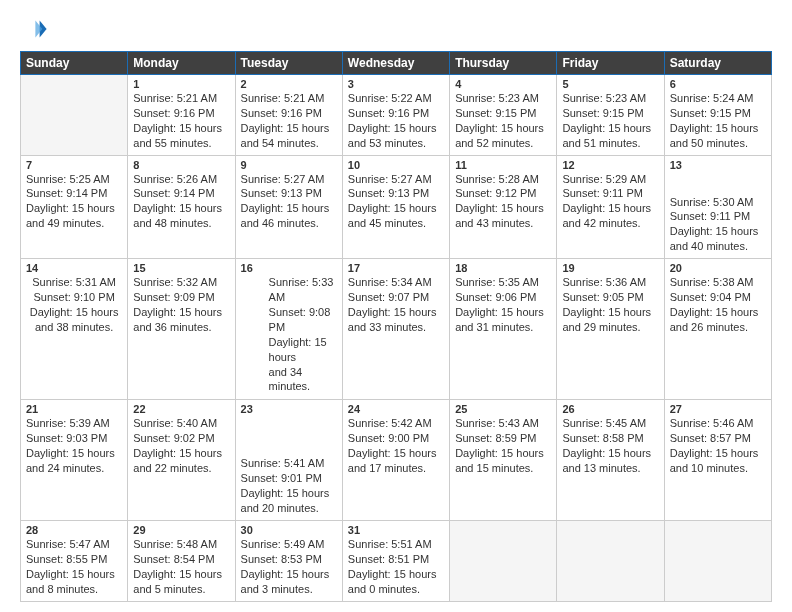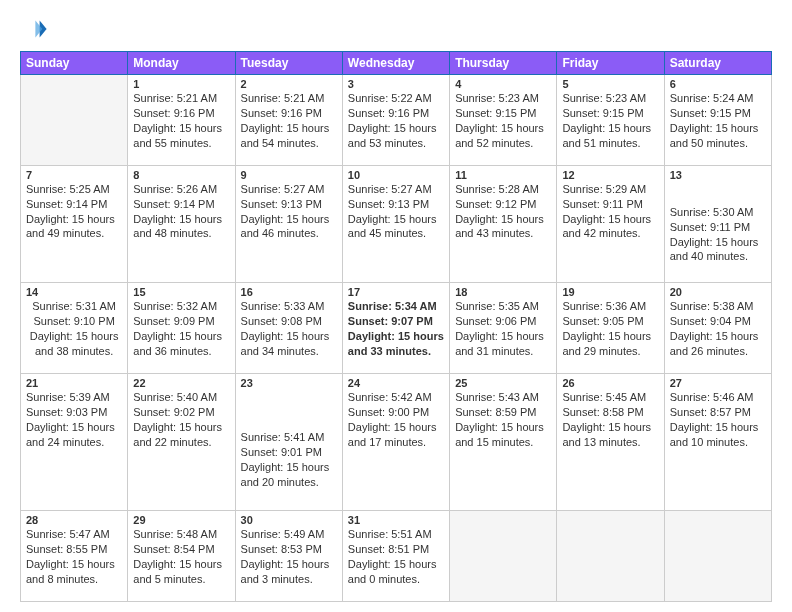--- a/index.html
+++ b/index.html
@@ -60,21 +60,21 @@
       font-size: 15px;
       color: #333;
     }
     .calendar {
       flex: 1;
       border-collapse: collapse;
       width: 100%;
       table-layout: fixed;
     }
     .calendar th {
-      background-color: #8b5cf6;
+      background-color: #404040;
       color: #fff;
       font-size: 12px;
       font-weight: bold;
       padding: 4px 5px;
       text-align: left;
       border: 1px solid #1a6cb5;
     }
     .calendar td {
       border: 1px solid #ccc;
       vertical-align: top;
@@ -243,28 +243,28 @@
           </td>
           <td>
             <div class="day-num">15</div>
             <div class="day-info" style="white-space: pre-line;">Sunrise: 5:32 AM
 Sunset: 9:09 PM
 Daylight: 15 hours
 and 36 minutes.</div>
           </td>
           <td>
             <div class="day-num">16</div>
-            <div class="day-info" style="white-space: pre-line;">Sunrise: 5:33 AM
+            <div class="day-info" style="white-space: pre-line; margin-left: 28px;">Sunrise: 5:33 AM
 Sunset: 9:08 PM
 Daylight: 15 hours
 and 34 minutes.</div>
           </td>
           <td>
             <div class="day-num">17</div>
-            <div class="day-info" style="white-space: pre-line; font-weight: bold;">Sunrise: 5:34 AM
+            <div class="day-info" style="white-space: pre-line;">Sunrise: 5:34 AM
 Sunset: 9:07 PM
 Daylight: 15 hours
 and 33 minutes.</div>
           </td>
           <td>
             <div class="day-num">18</div>
             <div class="day-info" style="white-space: pre-line;">Sunrise: 5:35 AM
 Sunset: 9:06 PM
 Daylight: 15 hours
 and 31 minutes.</div>

